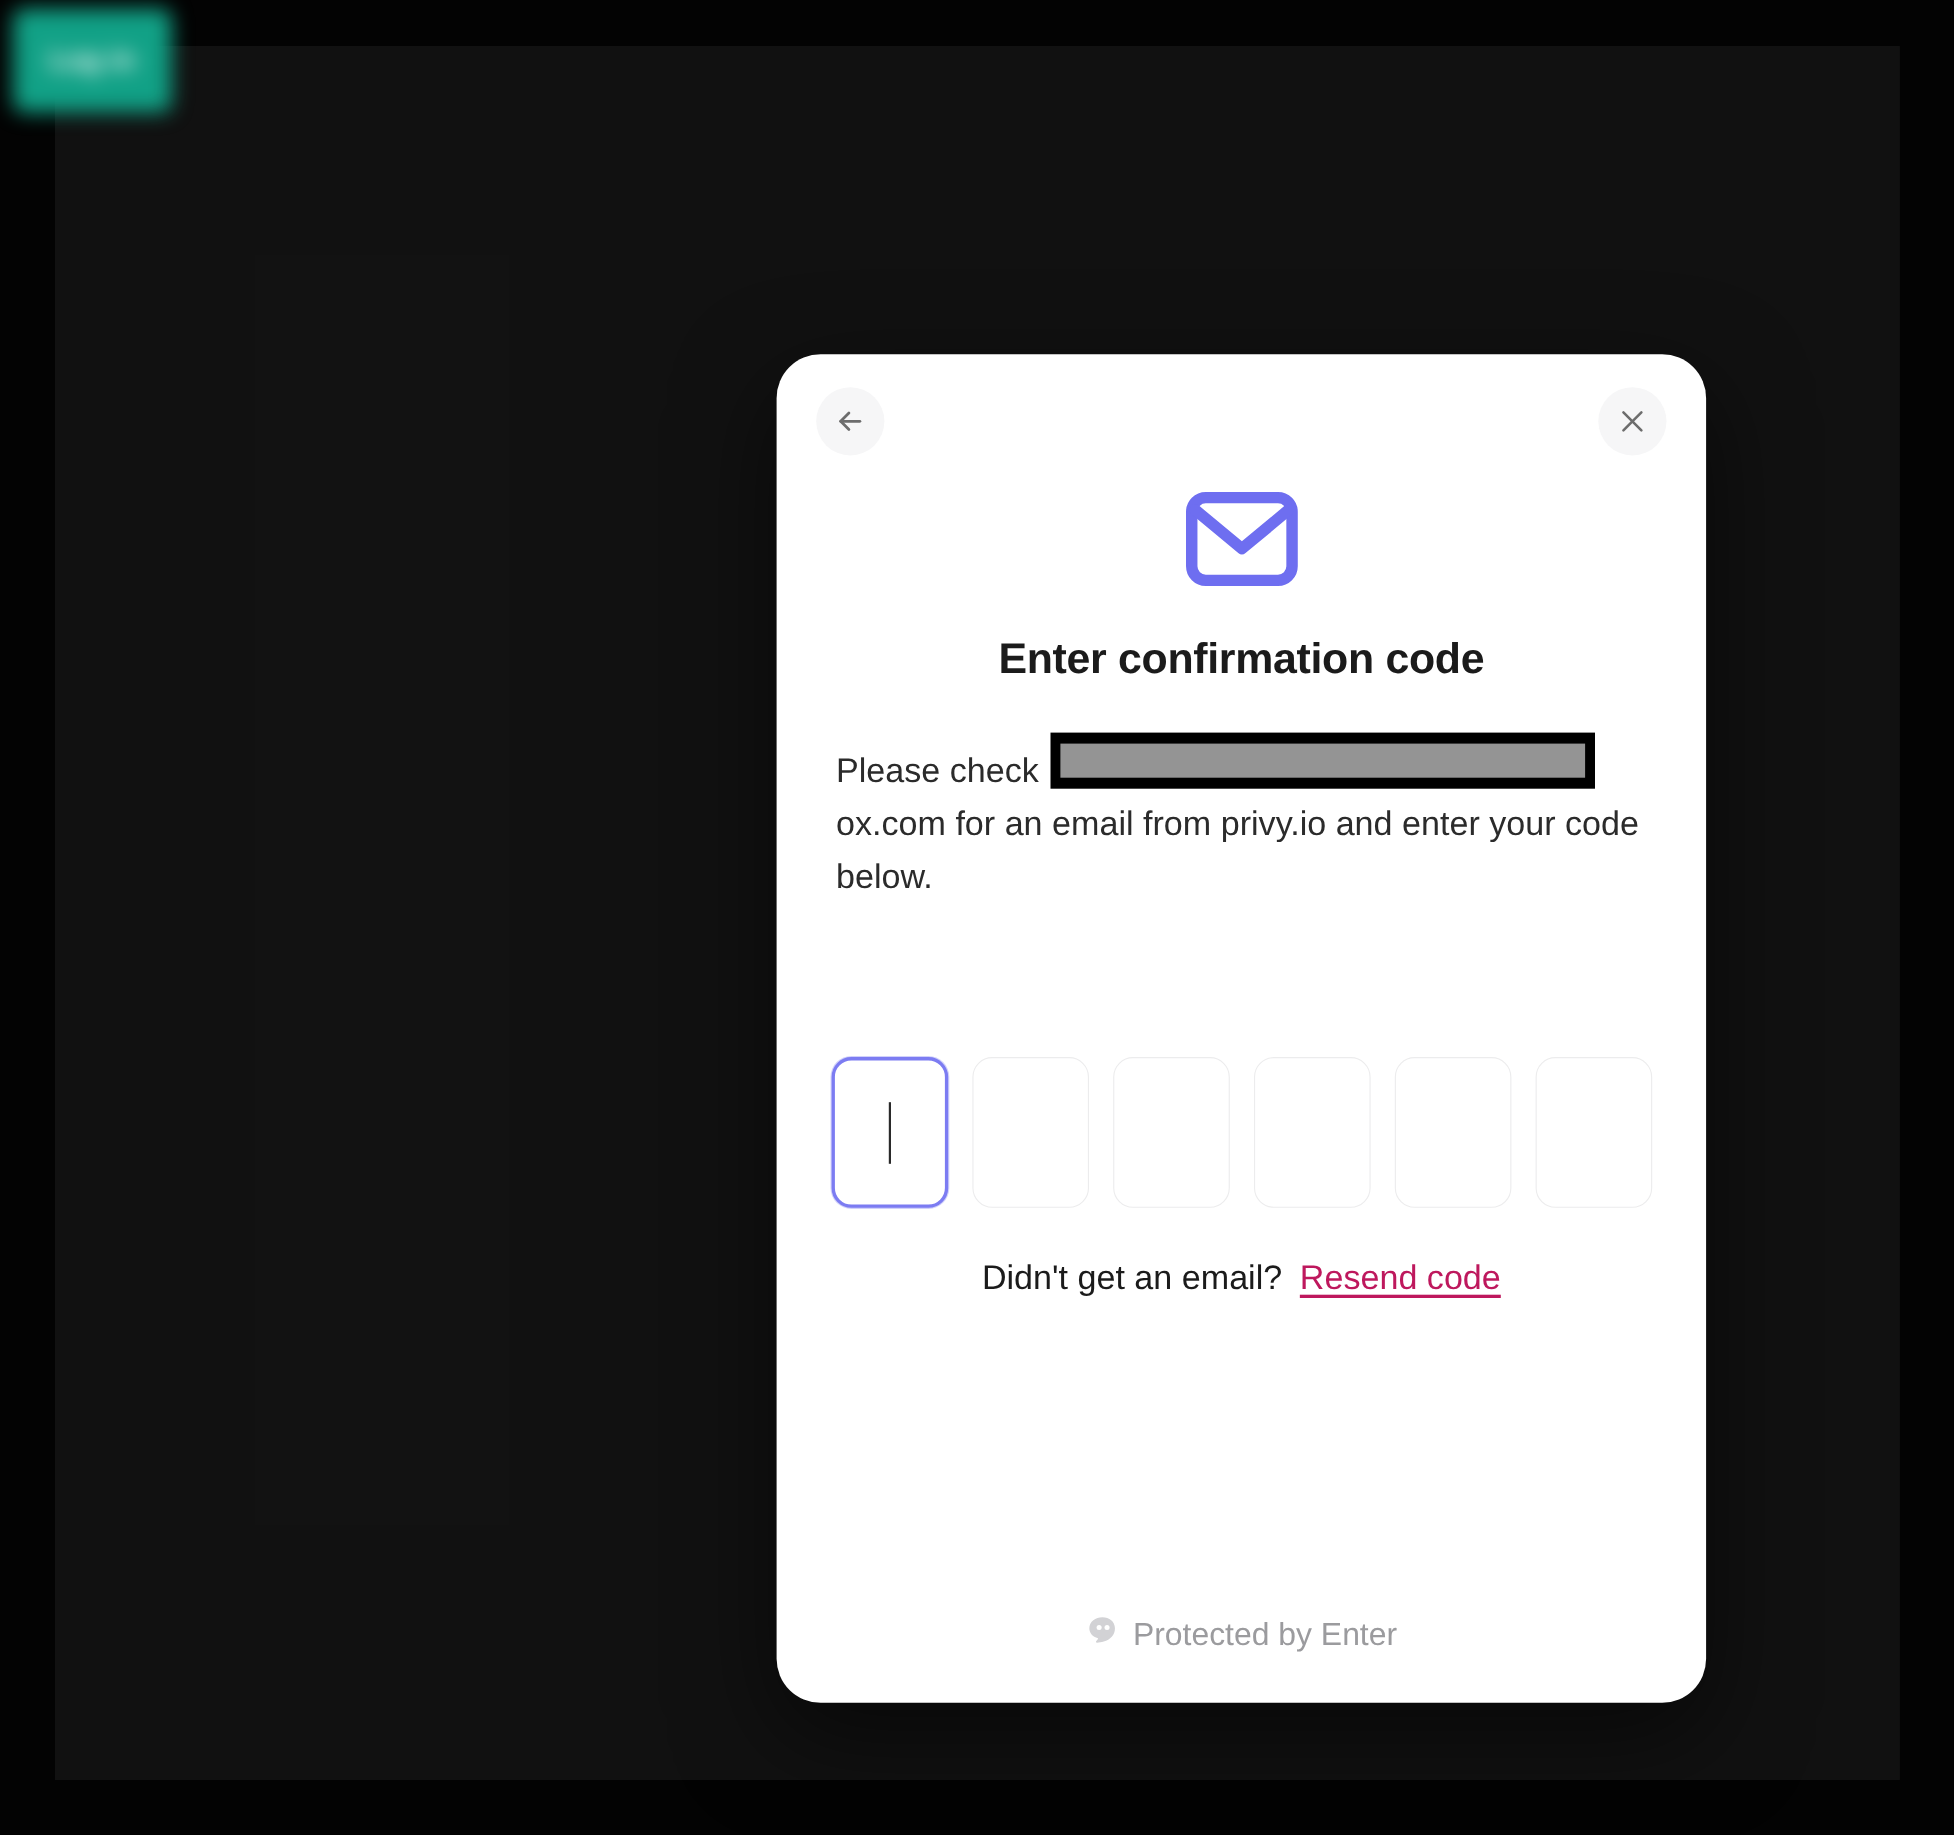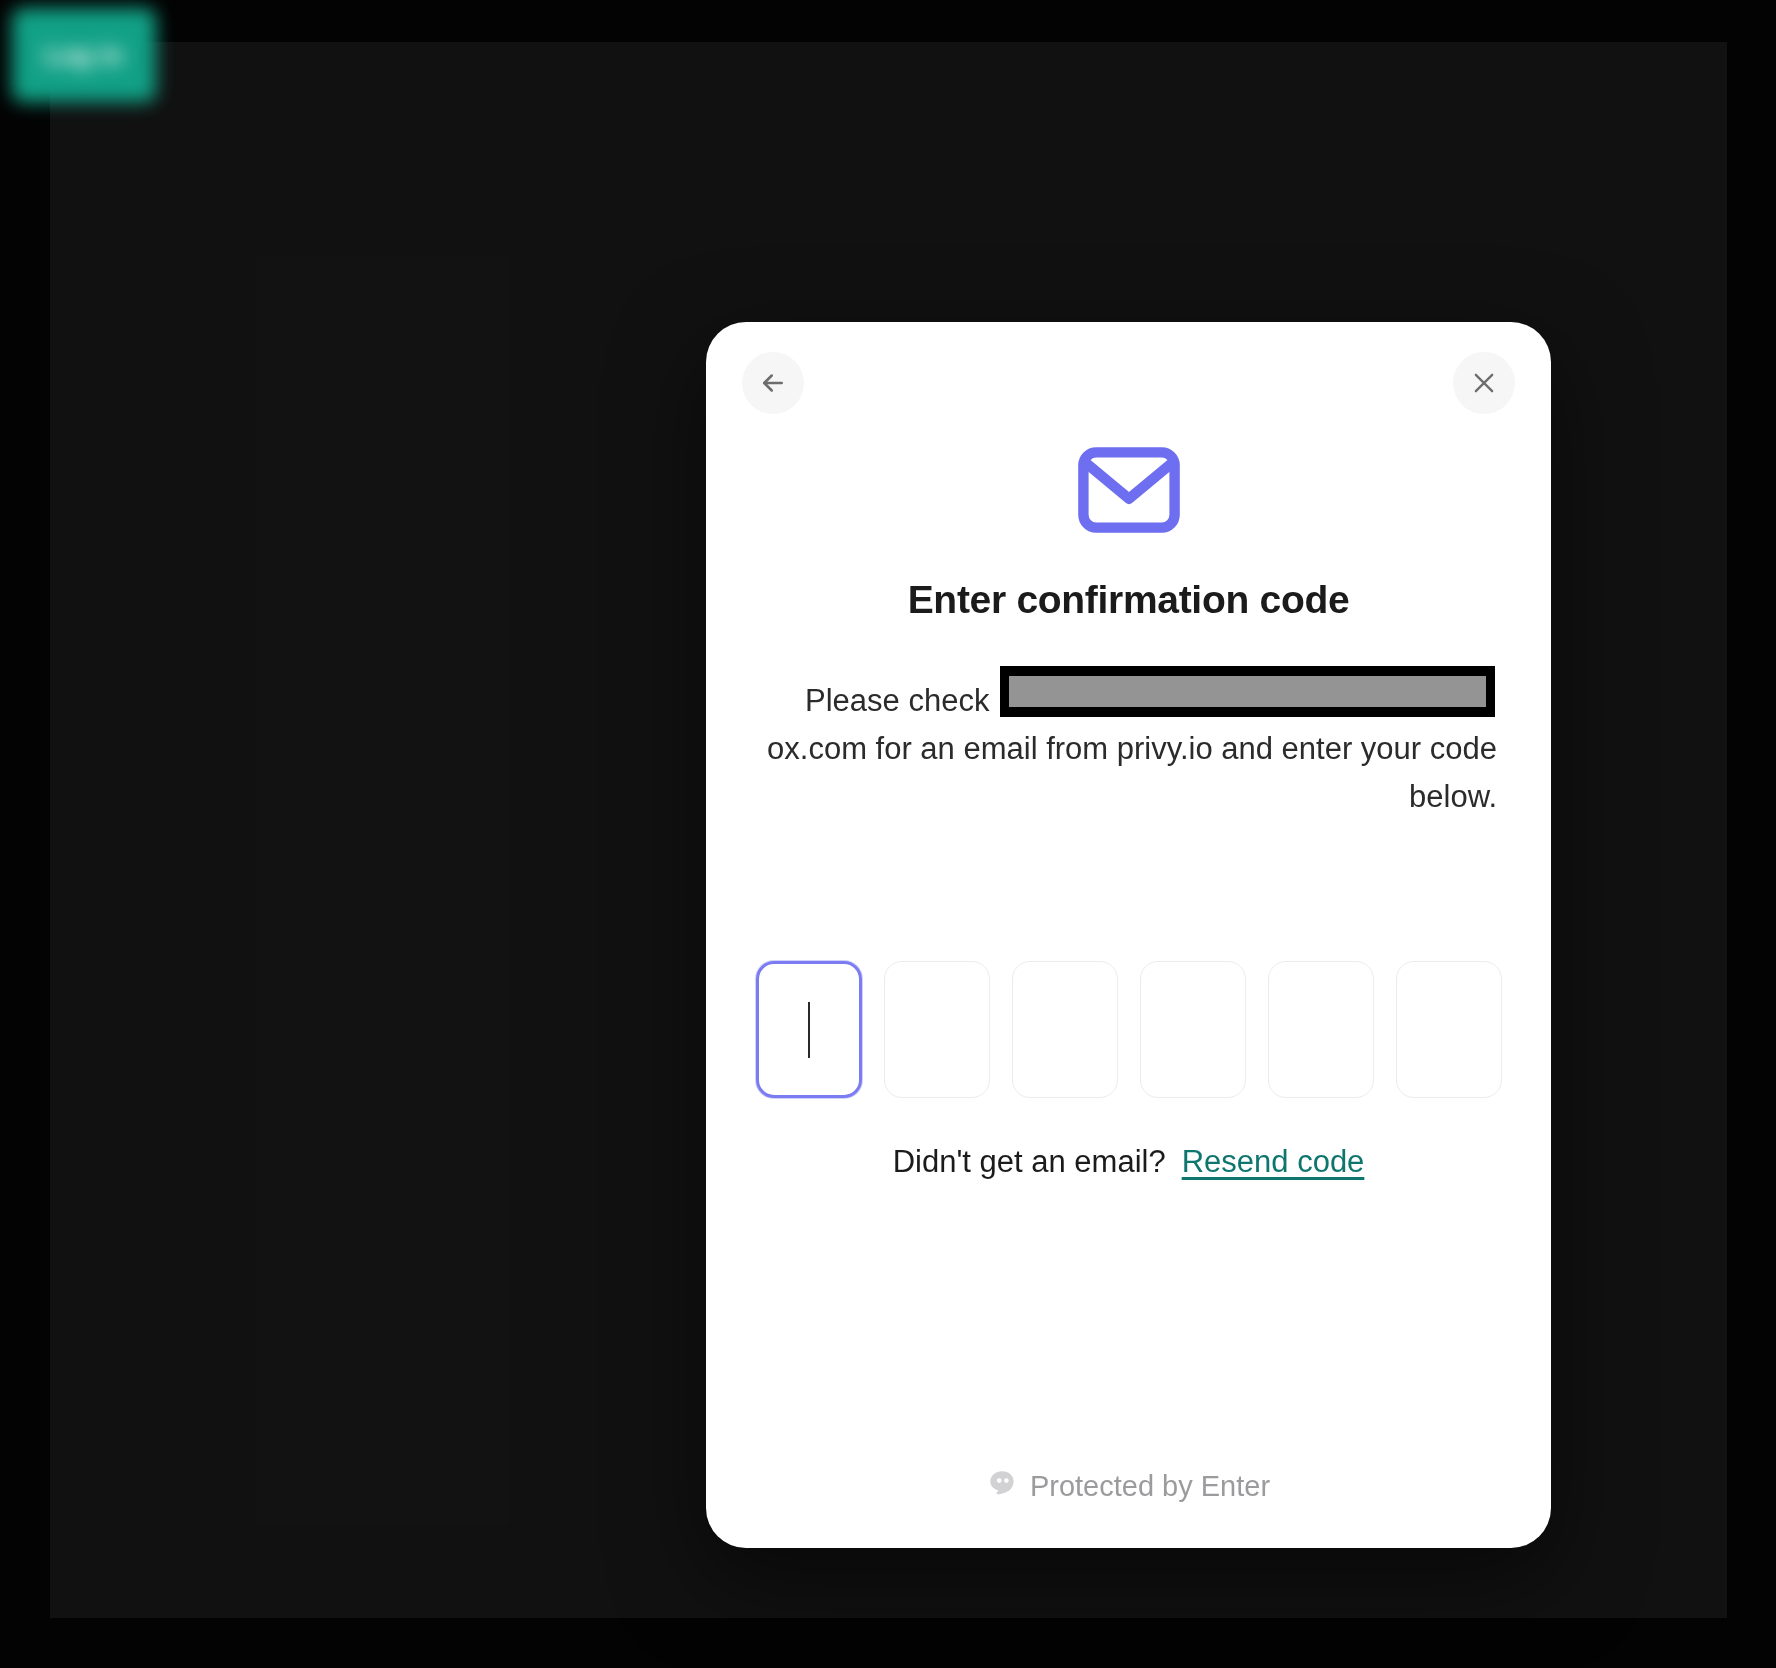--- a/index.html
+++ b/index.html
@@ -121,21 +121,21 @@
     font-weight: 600;
     color: #1b1b1b;
     letter-spacing: -0.3px;
   }
 
   .modal-body-copy {
     position: absolute;
     top: 344px;
     left: 54px;
     width: 737px;
-    text-align: right;
+    text-align: left;
     font-size: 31px;
     line-height: 48px;
     color: #2b2b2b;
   }
 
   
   .redaction {
     display: inline-block;
     vertical-align: -6px;
     width: 495px;
@@ -192,21 +192,21 @@
     left: 0;
     width: 100%;
     display: flex;
     justify-content: center;
     align-items: baseline;
     gap: 16px;
     font-size: 31px;
     color: #1b1b1b;
   }
   .resend-link {
-    color: #0f766e;
+    color: #be185d;
     text-decoration: underline;
     text-underline-offset: 5px;
     cursor: pointer;
   }
 
   
   .modal-footer {
     position: absolute;
     bottom: 44px;
     left: 0;

